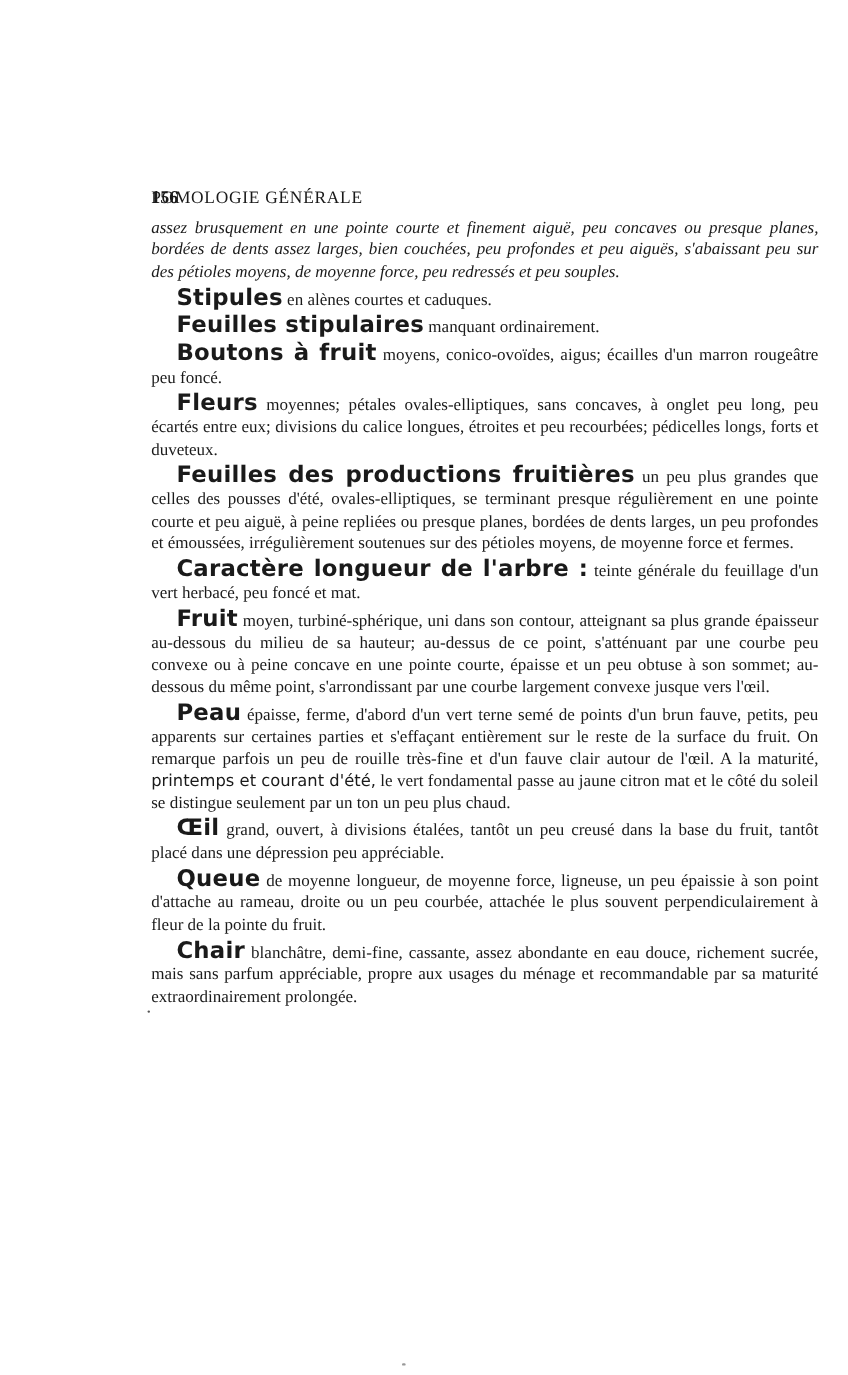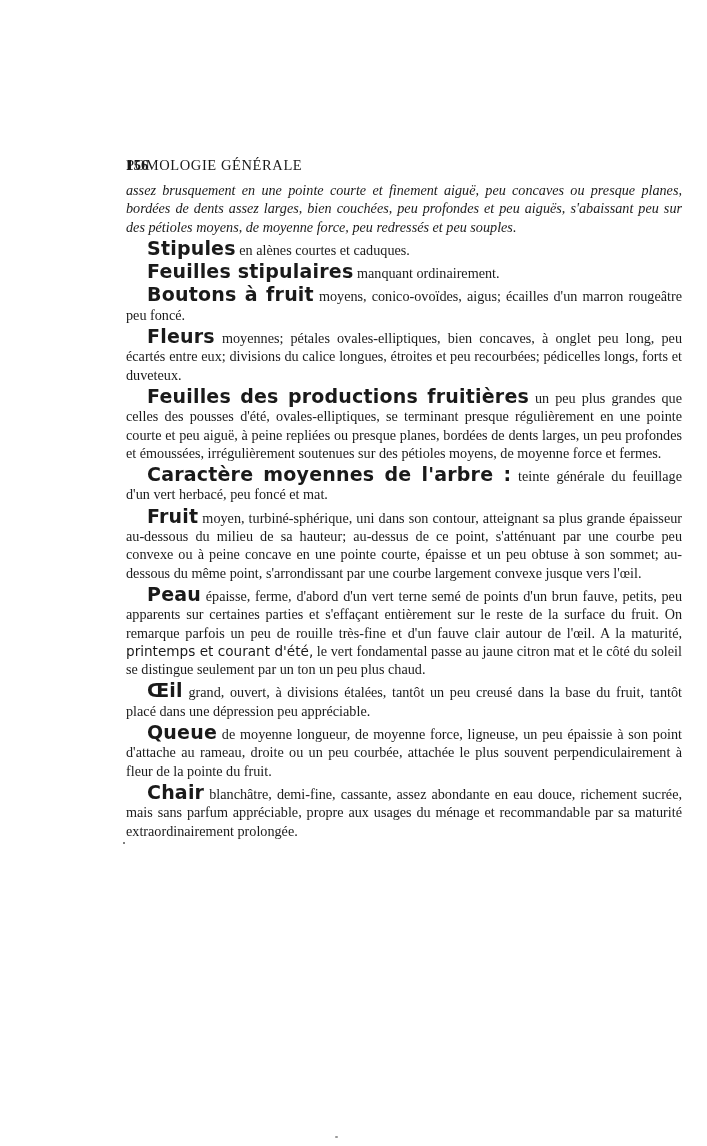--- a/index.html
+++ b/index.html
@@ -91,27 +91,27 @@
     <p class="para">
       <span class="lead">Stipules</span><span> en alènes courtes et caduques.</span>
     </p>
     <p class="para">
       <span class="lead">Feuilles stipulaires</span><span> manquant ordinairement.</span>
     </p>
     <p class="para">
       <span class="lead">Boutons à fruit</span><span> moyens, conico-ovoïdes, aigus; écailles d'un marron rougeâtre peu foncé.</span>
     </p>
     <p class="para">
-      <span class="lead">Fleurs</span><span> moyennes; pétales ovales-elliptiques, bien concaves, à onglet peu long, peu écartés entre eux; divisions du calice longues, étroites et peu recourbées; pédicelles longs, forts et duveteux.</span>
+      <span class="lead">Fleurs</span><span> moyennes; pétales ovales-elliptiques, sans concaves, à onglet peu long, peu écartés entre eux; divisions du calice longues, étroites et peu recourbées; pédicelles longs, forts et duveteux.</span>
     </p>
     <p class="para">
       <span class="lead">Feuilles des productions fruitières</span><span> un peu plus grandes que celles des pousses d'été, ovales-elliptiques, se terminant presque régulièrement en une pointe courte et peu aiguë, à peine repliées ou presque planes, bordées de dents larges, un peu profondes et émoussées, irrégulièrement soutenues sur des pétioles moyens, de moyenne force et fermes.</span>
     </p>
     <p class="para">
-      <span class="lead">Caractère moyennes de l'arbre :</span><span> teinte générale du feuillage d'un vert herbacé, peu foncé et mat.</span>
+      <span class="lead">Caractère longueur de l'arbre :</span><span> teinte générale du feuillage d'un vert herbacé, peu foncé et mat.</span>
     </p>
     <p class="para">
       <span class="lead">Fruit</span><span> moyen, turbiné-sphérique, uni dans son contour, atteignant sa plus grande épaisseur au-dessous du milieu de sa hauteur; au-dessus de ce point, s'atténuant par une courbe peu convexe ou à peine concave en une pointe courte, épaisse et un peu obtuse à son sommet; au-dessous du même point, s'arrondissant par une courbe largement convexe jusque vers l'œil.</span>
     </p>
     <p class="para">
       <span class="lead">Peau</span><span> épaisse, ferme, d'abord d'un vert terne semé de points d'un brun fauve, petits, peu apparents sur certaines parties et s'effaçant entièrement sur le reste de la surface du fruit. On remarque parfois un peu de rouille très-fine et d'un fauve clair autour de l'œil. A la maturité, </span><span class="inline-bold">printemps et courant d'été,</span><span> le vert fondamental passe au jaune citron mat et le côté du soleil se distingue seulement par un ton un peu plus chaud.</span>
     </p>
     <p class="para">
       <span class="lead">Œil</span><span> grand, ouvert, à divisions étalées, tantôt un peu creusé dans la base du fruit, tantôt placé dans une dépression peu appréciable.</span>
     </p>

